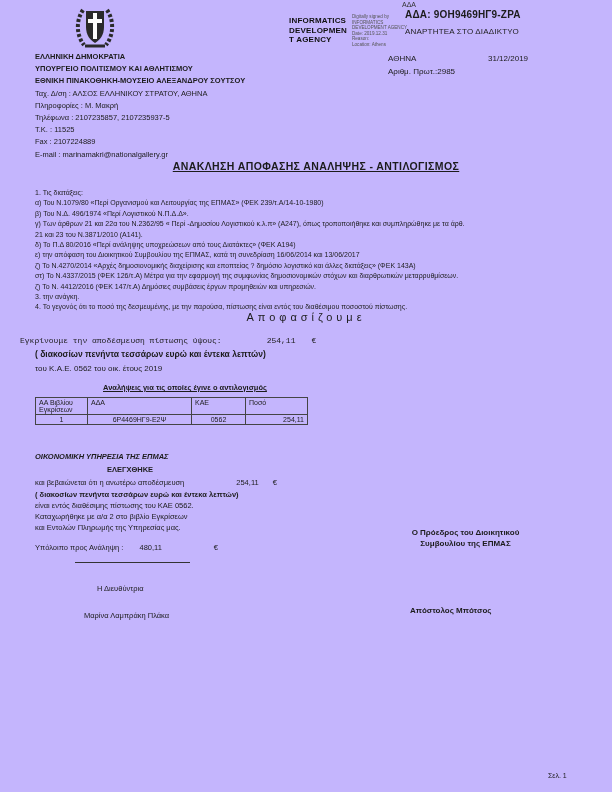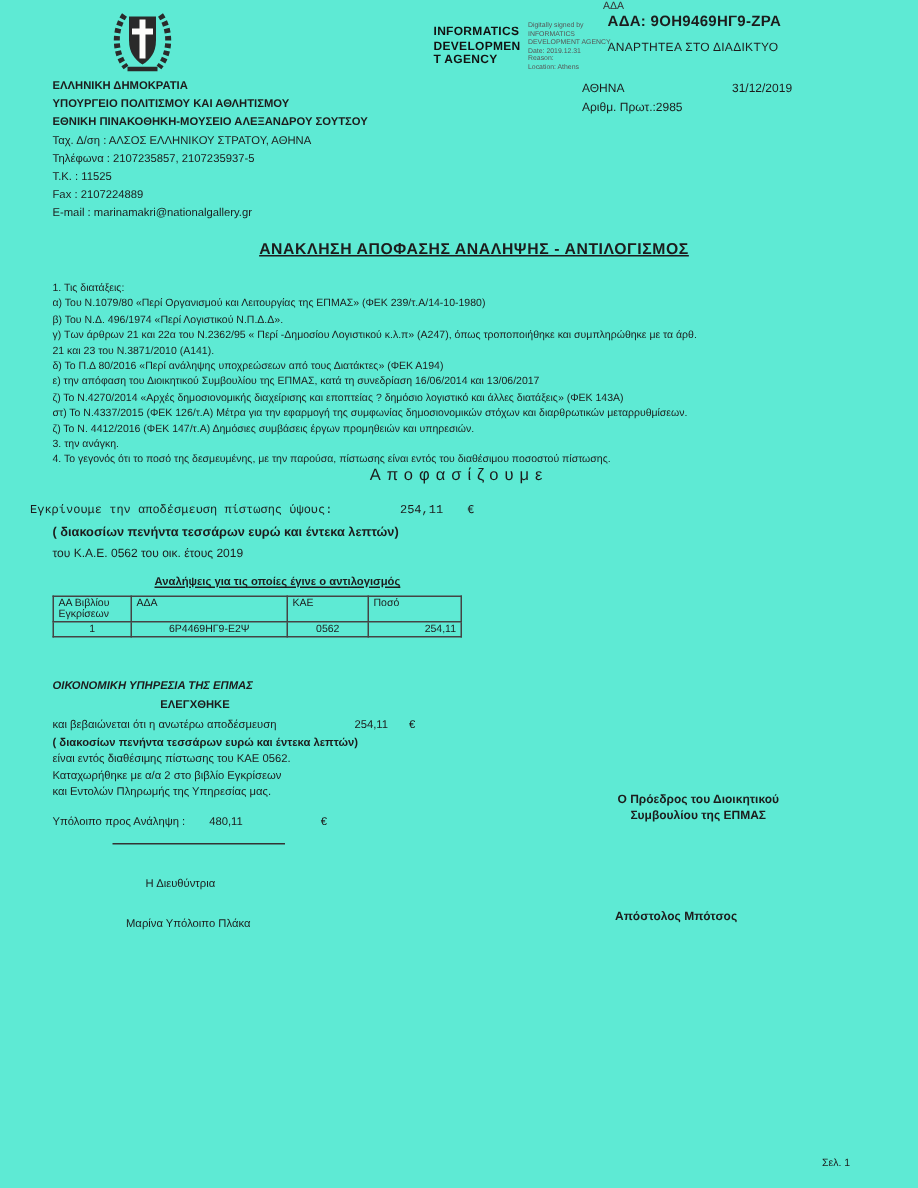--- a/index.html
+++ b/index.html
@@ -1,18 +1,18 @@
 <!DOCTYPE html>
 <html><head>
 <meta charset="utf-8">
 <style>
   * { margin:0; padding:0; box-sizing:border-box; }
   html,body { background:#ffffff; }
   body { font-family:"Liberation Sans", sans-serif; color:#1c1c1c; }
-  .page { position:relative; width:612px; height:792px; background:#5eead4; overflow:hidden; margin:0 auto; }
+  .page { position:relative; width:612px; height:792px; background:#c4b5fd; overflow:hidden; margin:0 auto; }
   .abs { position:absolute; }
 
   .emblem { left:72px; top:5px; }
 
   .stamp-agency { left:289px; top:16px; width:64px; font-size:8px; font-weight:bold; line-height:9.5px; letter-spacing:.2px; color:#111; }
   .stamp-details { left:352px; top:14px; width:58px; font-size:4.6px; line-height:5.6px; color:#555; }
 
   .ada-small { left:402px; top:1px; font-size:7px; color:#333; }
   .ada-code  { left:405px; top:9px;  font-size:10px; font-weight:600; letter-spacing:.2px; }
   .anartitea { left:405px; top:27px; font-size:8px; letter-spacing:.2px; }
@@ -102,20 +102,21 @@
 
   <div class="abs city">ΑΘΗΝΑ</div>
   <div class="abs date">31/12/2019</div>
   <div class="abs protocol">Αριθμ. Πρωτ.:2985</div>
 
   <div class="abs letterhead">
     <div class="lh-line bold">ΕΛΛΗΝΙΚΗ ΔΗΜΟΚΡΑΤΙΑ</div>
     <div class="lh-line bold">ΥΠΟΥΡΓΕΙΟ  ΠΟΛΙΤΙΣΜΟΥ ΚΑΙ ΑΘΛΗΤΙΣΜΟΥ</div>
     <div class="lh-line bold">ΕΘΝΙΚΗ ΠΙΝΑΚΟΘΗΚΗ-ΜΟΥΣΕΙΟ ΑΛΕΞΑΝΔΡΟΥ ΣΟΥΤΣΟΥ</div>
     <div class="lh-line">Ταχ. Δ/ση : ΑΛΣΟΣ ΕΛΛΗΝΙΚΟΥ ΣΤΡΑΤΟΥ, ΑΘΗΝΑ</div>
+    <div class="lh-line">Πληροφορίες : Μ. Μακρή</div>
     <div class="lh-line">Τηλέφωνα : 2107235857, 2107235937-5</div>
     <div class="lh-line">Τ.Κ. : 11525</div>
     <div class="lh-line">Fax : 2107224889</div>
     <div class="lh-line">E-mail : marinamakri@nationalgallery.gr</div>
   </div>
 
   <div class="abs doc-title">ΑΝΑΚΛΗΣΗ ΑΠΟΦΑΣΗΣ ΑΝΑΛΗΨΗΣ - ΑΝΤΙΛΟΓΙΣΜΟΣ</div>
 
   <div class="abs body-text">
     <div>1. Τις διατάξεις:</div>
@@ -175,18 +176,18 @@
   <div class="abs balance-line">
     <span>Υπόλοιπο  προς Ανάληψη :</span><span class="f-amount">480,11</span><span class="cur">€</span>
   </div>
 
   <div class="abs sig-rule"></div>
   <div class="abs sig-left-role">Η Διευθύντρια</div>
   <div class="abs sig-right-role">
     <div>Ο Πρόεδρος  του Διοικητικού</div>
     <div>Συμβουλίου της ΕΠΜΑΣ</div>
   </div>
-  <div class="abs sig-left-name">Μαρίνα Υπόλοιπο Πλάκα</div>
+  <div class="abs sig-left-name">Μαρίνα Λαμπράκη Πλάκα</div>
   <div class="abs sig-right-name">Απόστολος Μπότσος</div>
 
   <div class="abs page-footer">Σελ. 1</div>
 
 </div>
 
 </body></html>

